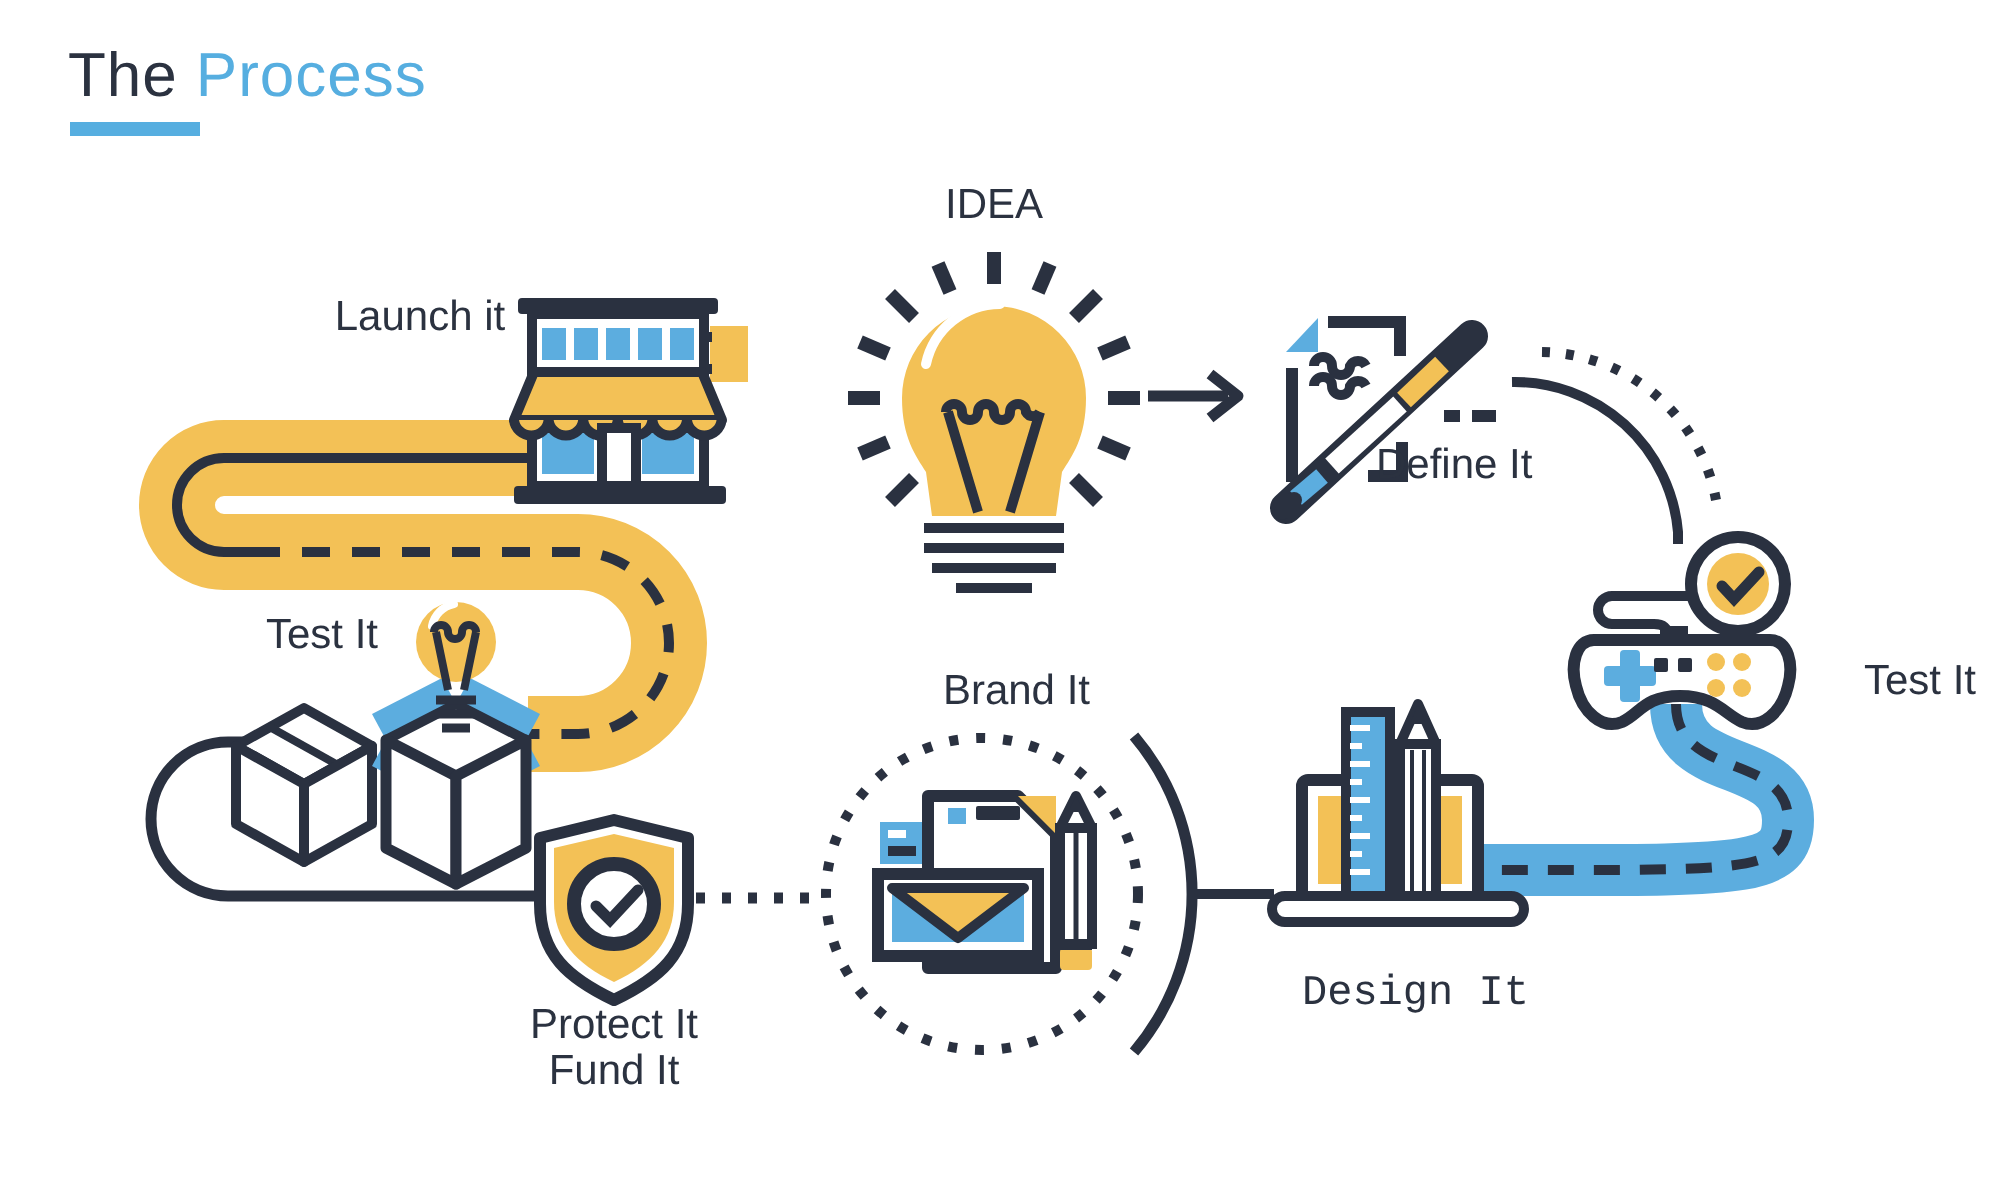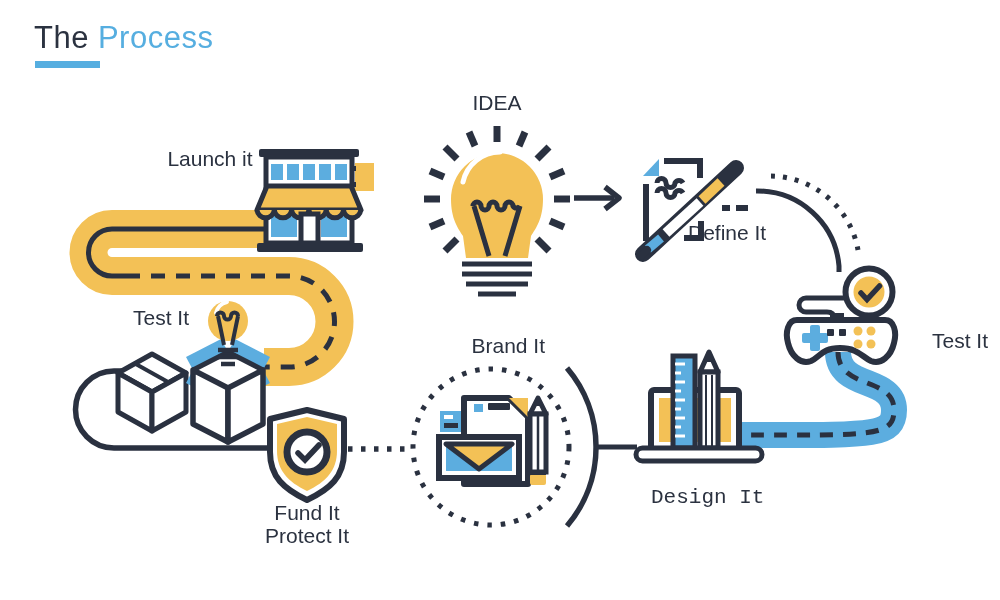--- a/index.html
+++ b/index.html
@@ -223,17 +223,17 @@
 <div class="label center" style="left:447px;top:91px;width:100px;">IDEA</div>
 <div class="label center" style="left:155px;top:147px;width:110px;">
   <div>Launch it</div>
 </div>
 <div class="label" style="left:688px;top:221px;">Define It</div>
 <div class="label" style="left:932px;top:329px;text-align:center;">Test It</div>
 <div class="label center" style="left:111px;top:306px;width:100px;">Test It</div>
 <div class="label center" style="left:445px;top:334px;width:100px;text-align:right;">Brand It</div>
 <div class="label" style="left:651px;top:486px;font-family:Liberation Mono, monospace;">Design It</div>
 <div class="label center" style="left:252px;top:501px;width:110px;">
+  <div>Protect It</div>
   <div>Fund It</div>
-  <div>Protect It</div>
 </div>
 
 </div>
 
 </body></html>

